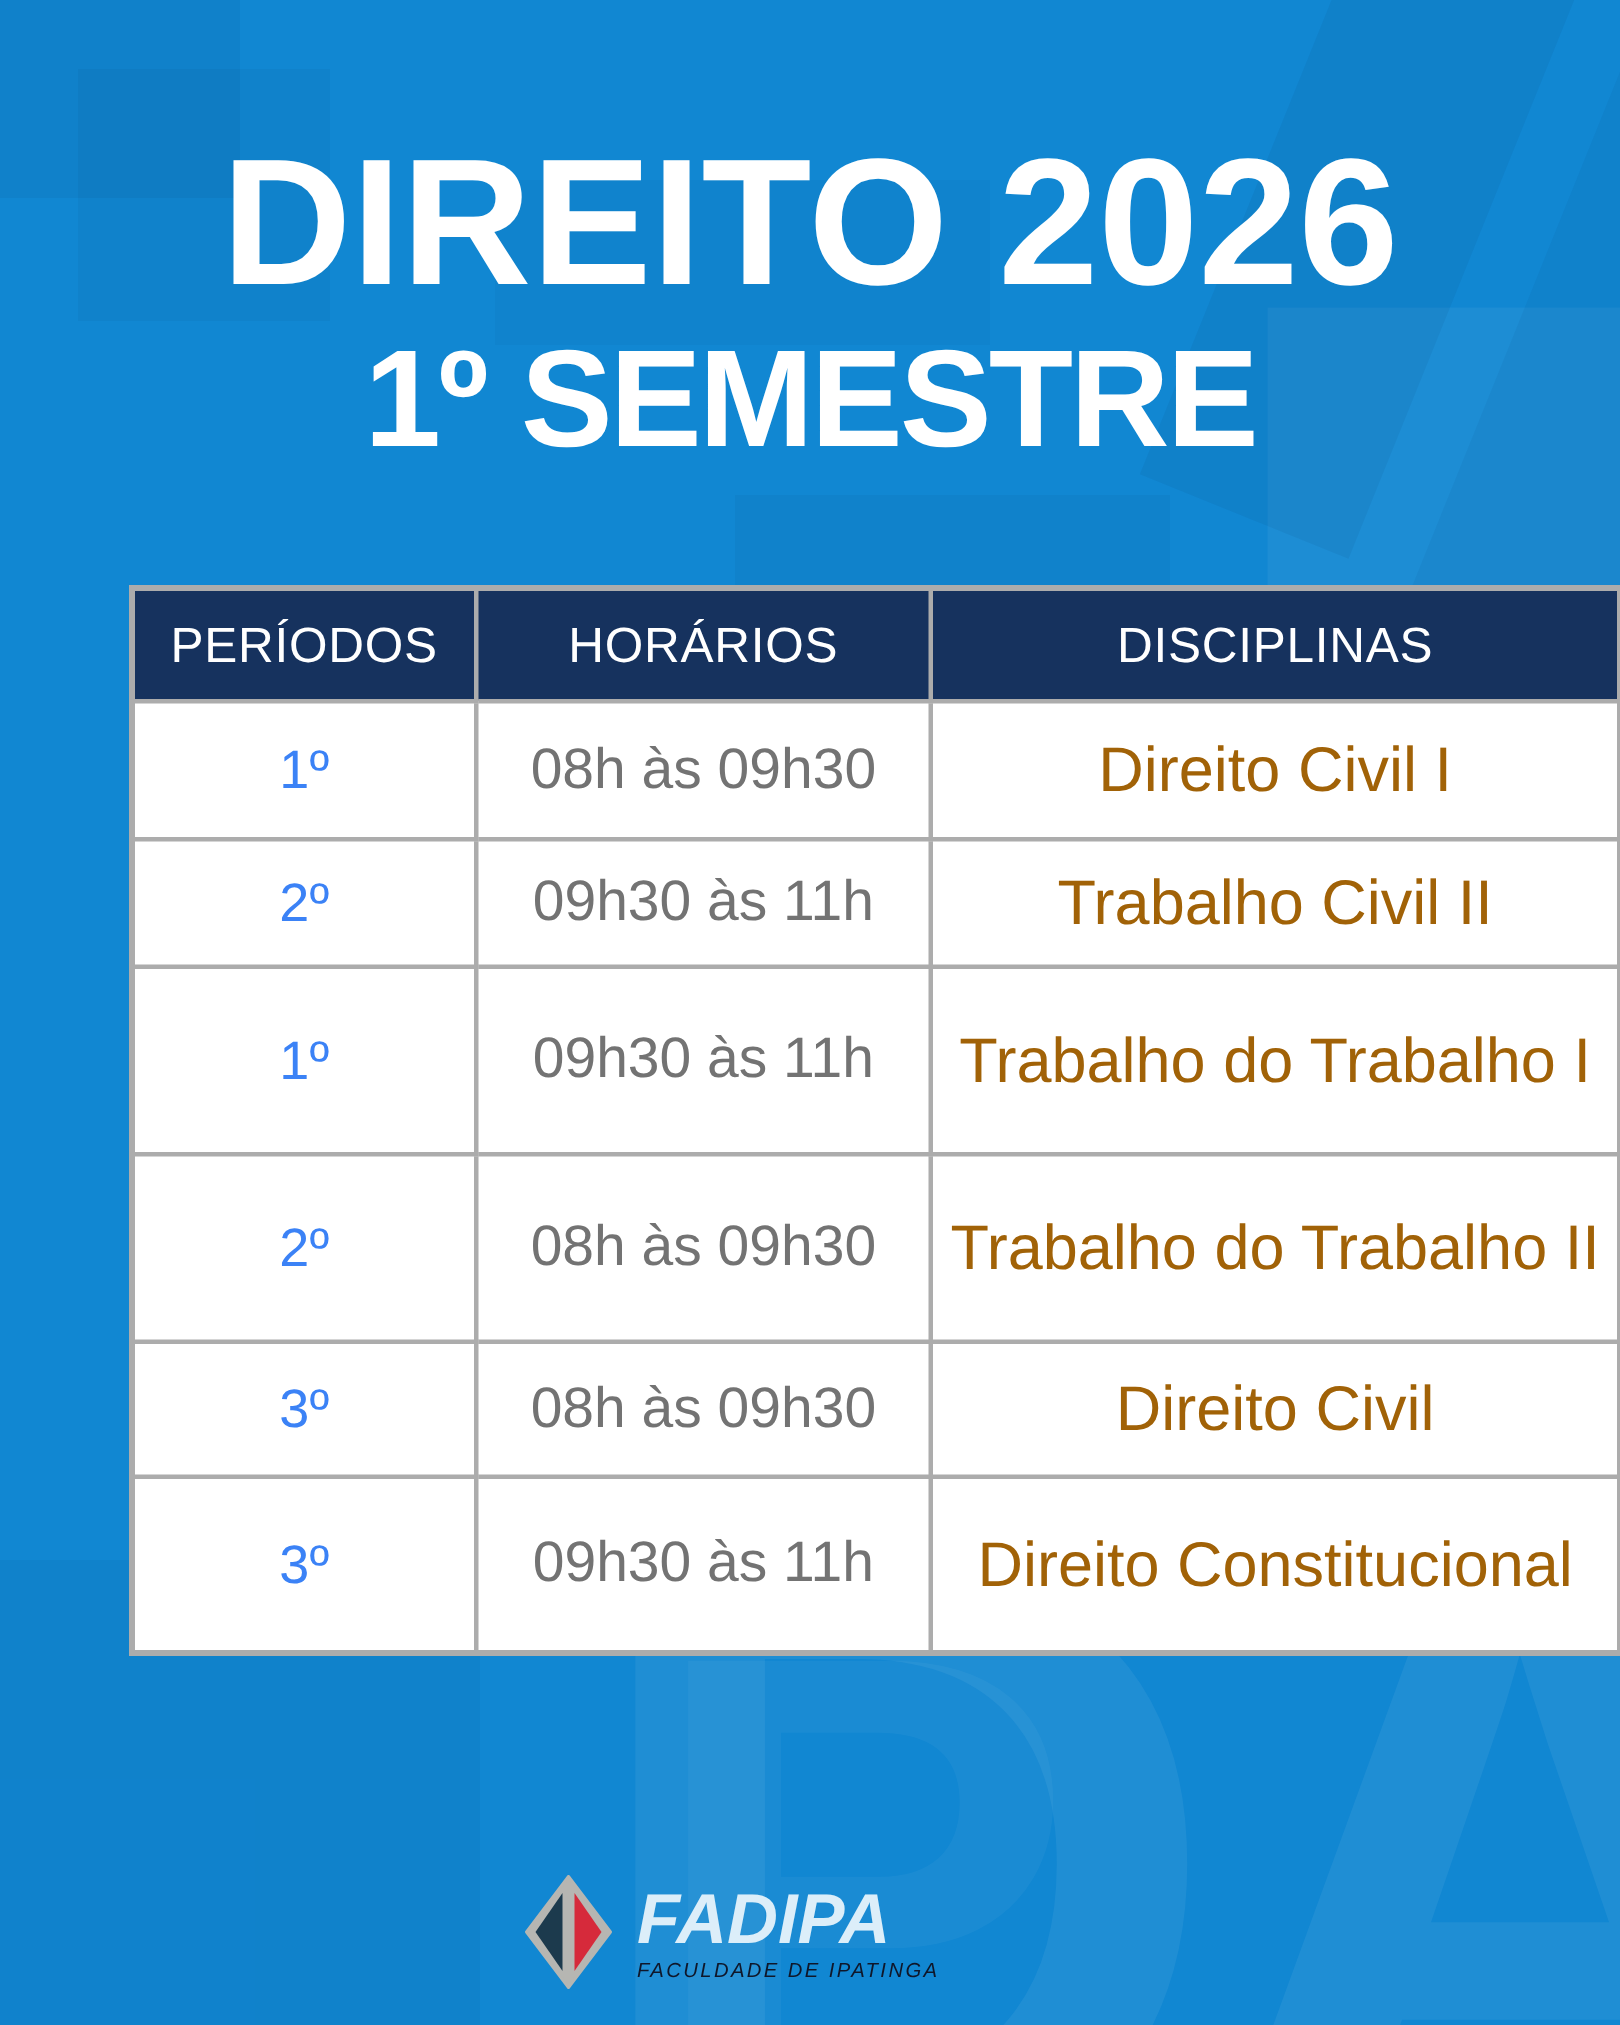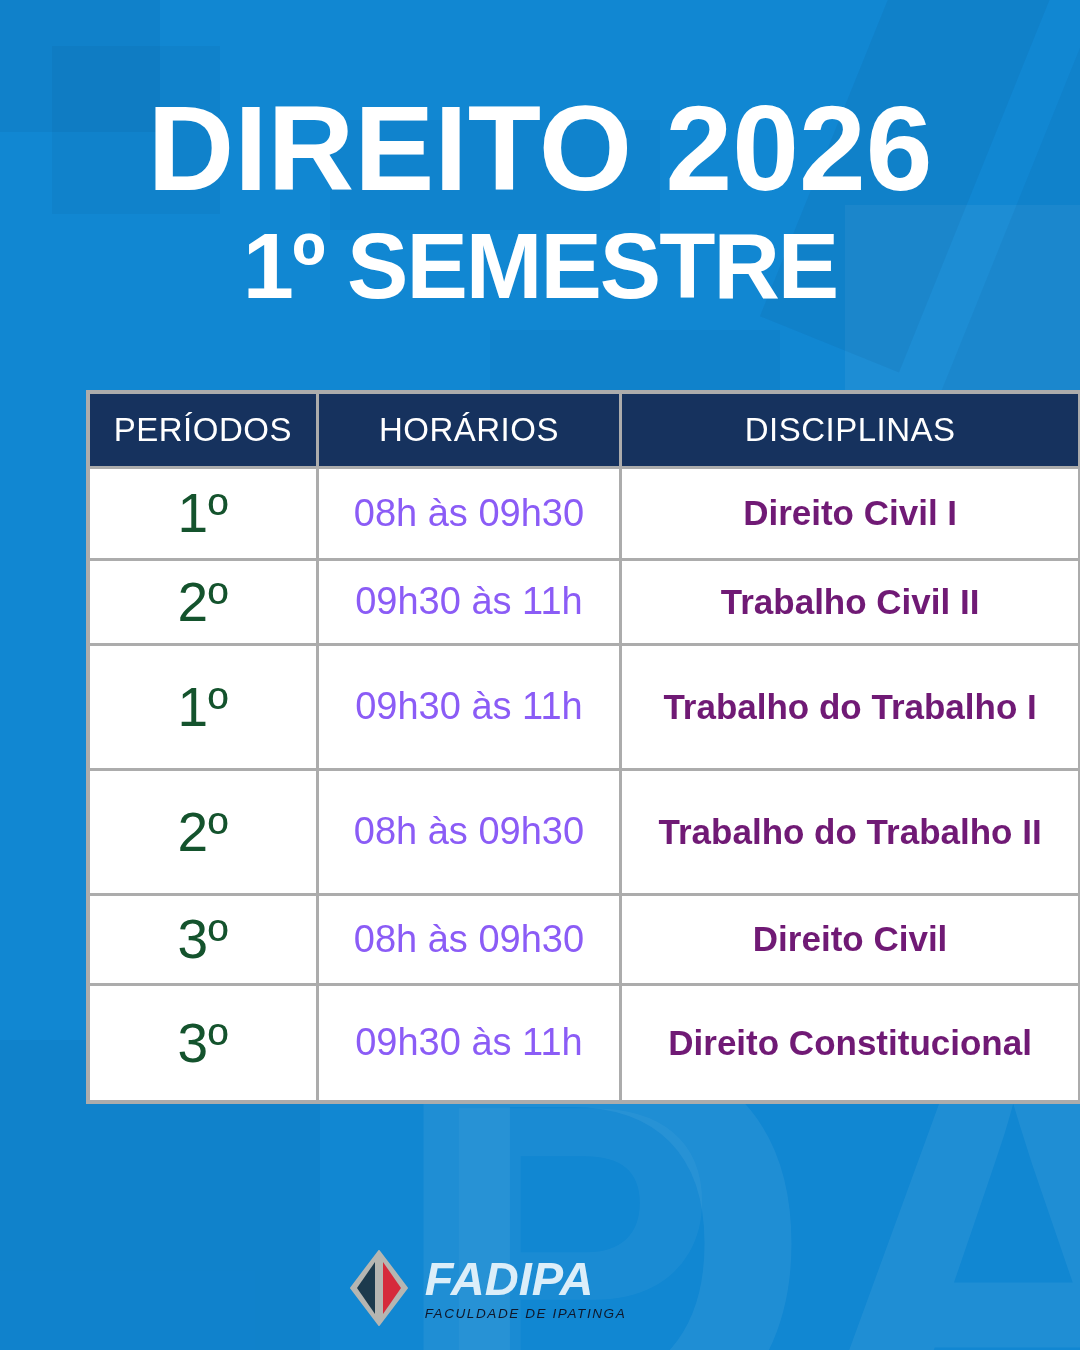--- a/index.html
+++ b/index.html
@@ -39,23 +39,23 @@
   table{
     width:996px;border-collapse:collapse;table-layout:fixed;
     background:#FFFFFF;border:4px solid #ACACAC;
   }
   th,td{border:3px solid #ACACAC;text-align:center;vertical-align:middle;padding:0;}
   thead tr{height:75px;}
   thead th{
     background:#16325E;color:#FFFFFF;
     font-size:33px;font-weight:400;letter-spacing:.5px;
   }
-  td.periodo{font-size:55px;color:#14532d;margin-top:28px;}
-  td.horario{font-size:38px;color:#8b5cf6;}
-  td.disciplina{font-size:35px;color:#701a75;font-weight:bold;}
+  td.periodo{font-size:36px;color:#3b82f6;margin-top:28px;}
+  td.horario{font-size:38px;color:#737373;}
+  td.disciplina{font-size:42px;color:#a16207;}
   
   .footer{
     position:absolute;left:0;top:1250px;width:976px;
     display:flex;align-items:center;justify-content:center;gap:17px;font-style:italic;
   }
   .logo-text{display:flex;flex-direction:column;align-items:flex-start;}
   .logo-name{
     font-size:47px;font-weight:700;line-height:1;
     color:#DCEEF9;letter-spacing:0;
   }

